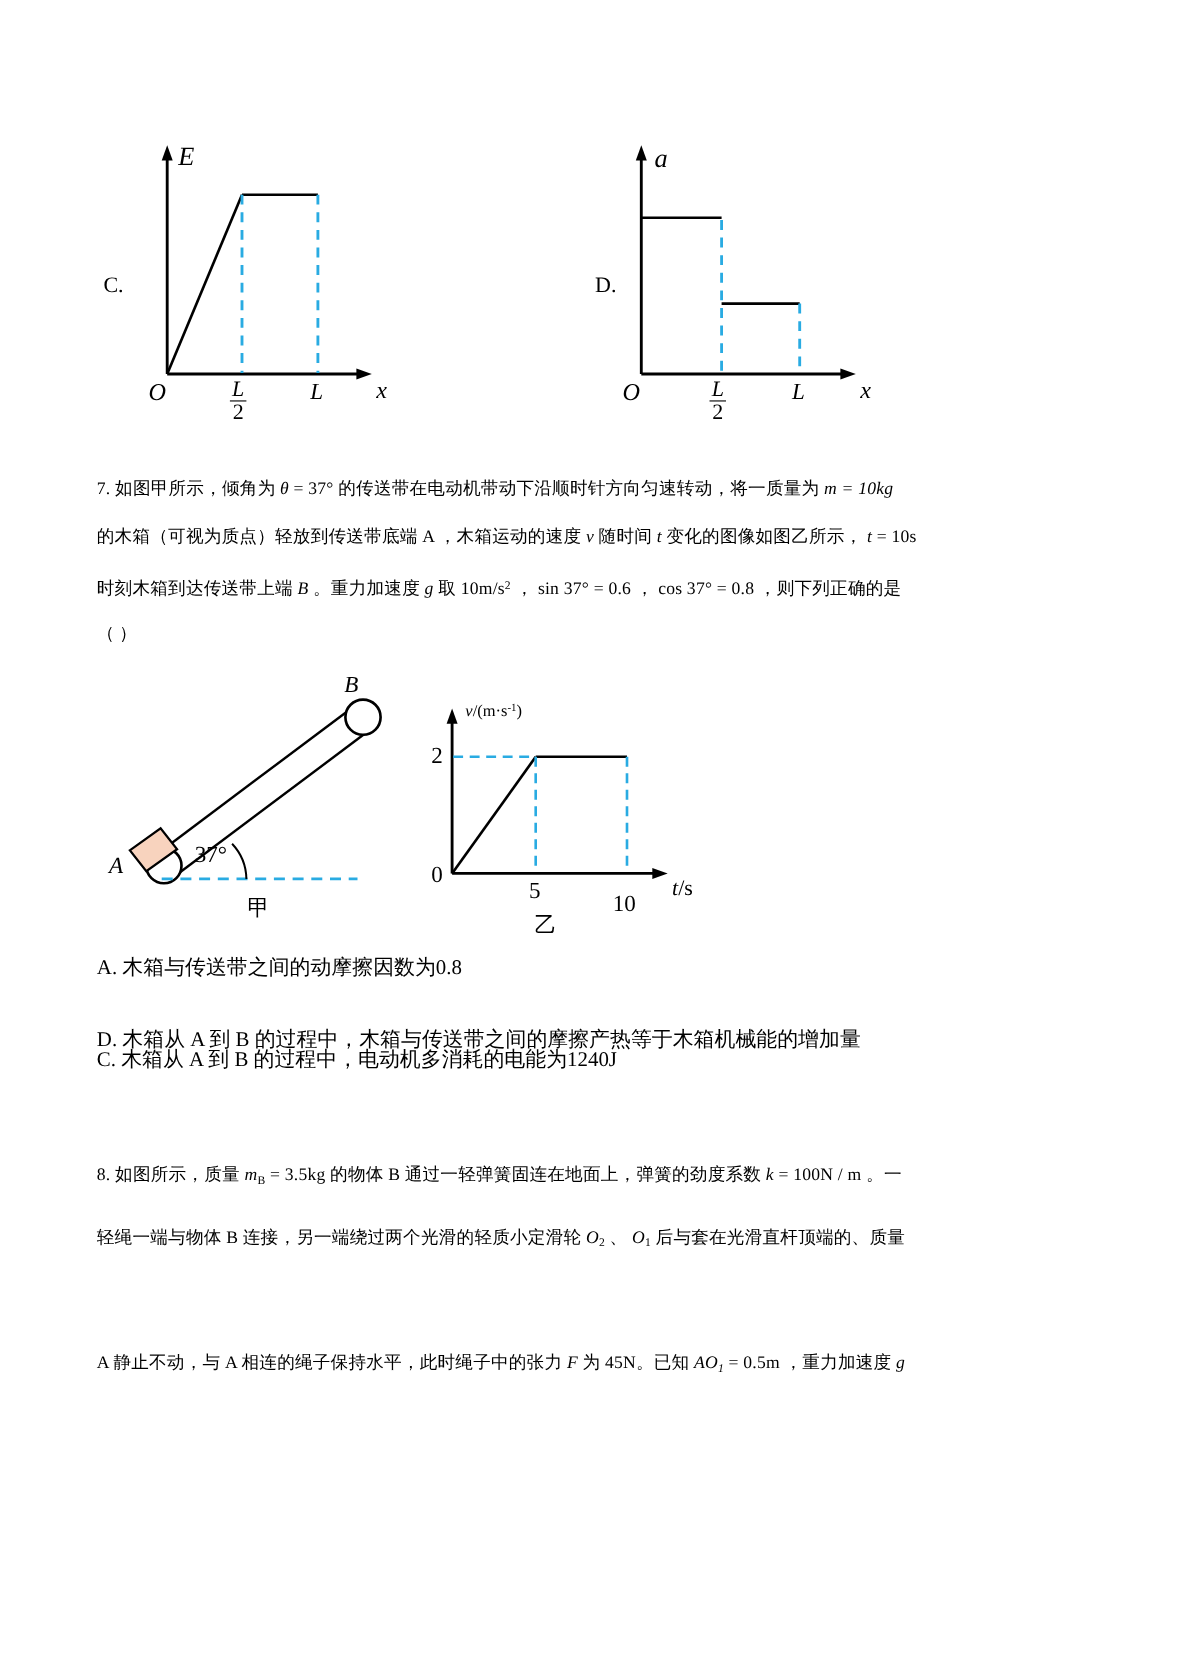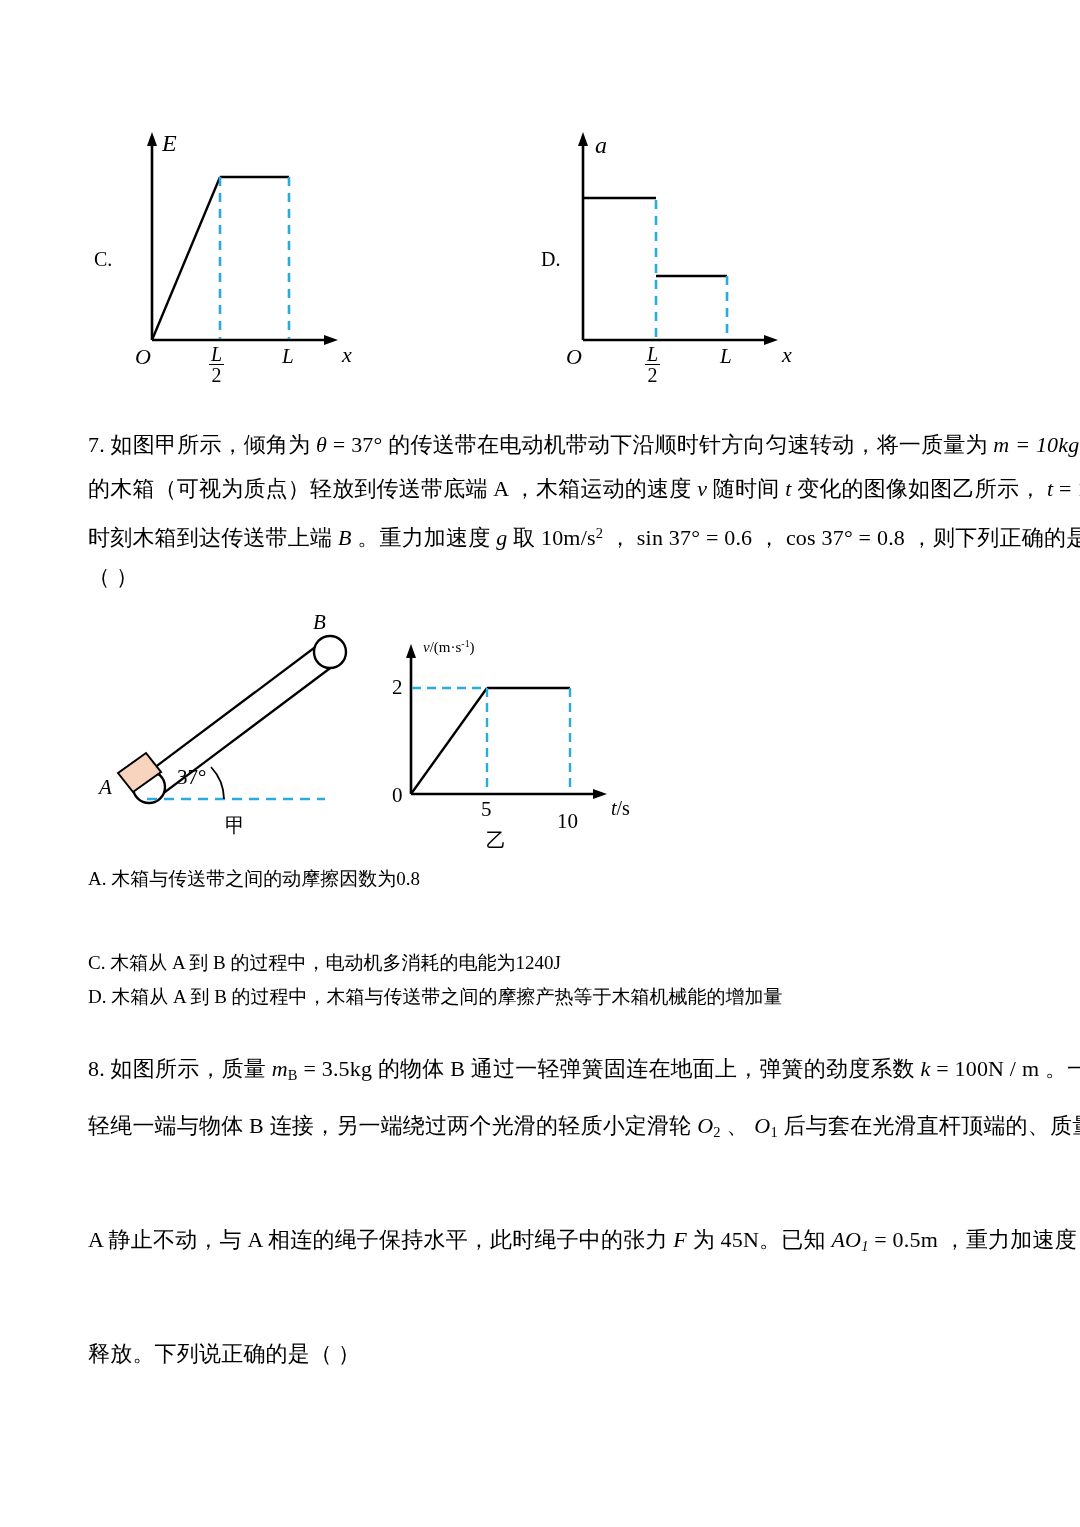--- a/index.html
+++ b/index.html
@@ -18,21 +18,21 @@
   .page {
     position: relative;
     width: 1080px;
     height: 1527px;
     background: #fff;
   }
 
   
   .qtext {
     position: absolute;
-    font-size: 22px;
+    font-size: 16px;
     line-height: 44px;
     letter-spacing: 0.2px;
     white-space: nowrap;
   }
   .opt {
     position: absolute;
     font-size: 19px;
     white-space: nowrap;
   }
   .it { font-style: italic; font-family: "Liberation Serif", serif; }
@@ -215,35 +215,32 @@
     <span class="lbl" style="left:174px; top:167px; font-size:21px;margin-top:12px;">10</span>
     <span class="cap" style="left:103px; top:197px;">乙</span>
   </div>
 
   <div class="opt" style="left:88px; top:866px;">
     <span>A. 木箱与传送带之间的动摩擦因数为0.8</span>
   </div>
   <div class="opt" style="left:88px; top:950px;">
     <span>C. 木箱从 A 到 B 的过程中，电动机多消耗的电能为1240J</span>
   </div>
-  <div class="opt" style="left:88px; top:984px;">
+  <div class="opt" style="left:88px; top:932px;">
     <span>D. 木箱从 A 到 B 的过程中，木箱与传送带之间的摩擦产热等于木箱机械能的增加量</span>
   </div>
 
   <div class="qtext" style="left:88px; top:1047px;">
     <span>8. </span><span>如图所示，质量 </span><span class="it">m</span><sub>B</sub><span> = 3.5kg</span><span> 的物体 B 通过一轻弹簧固连在地面上，弹簧的劲度系数 </span><span class="it">k</span><span> = 100N / m</span><span> 。一</span>
   </div>
 
   <div class="qtext" style="left:88px; top:1104px;">
     <span>轻绳一端与物体 B 连接，另一端绕过两个光滑的轻质小定滑轮 </span><span class="it">O</span><sub>2</sub><span> 、 </span><span class="it">O</span><sub>1</sub><span> 后与套在光滑直杆顶端的、质量</span>
   </div>
 
 
   <div class="qtext" style="left:88px; top:1218px;">
     <span>A 静止不动，与 A 相连的绳子保持水平，此时绳子中的张力 </span><span class="it">F</span><span> 为 45N。已知 </span><span class="it">AO</span><sub class="it">1</sub><span> = 0.5m</span><span> ，重力加速度 </span><span class="it">g</span>
   </div>
 
 
-  <div class="qtext" style="left:88px; top:1332px;">
-    <span>释放。下列说正确的是（      ）</span>
-  </div>
 
 </div>
 
 </body></html>

